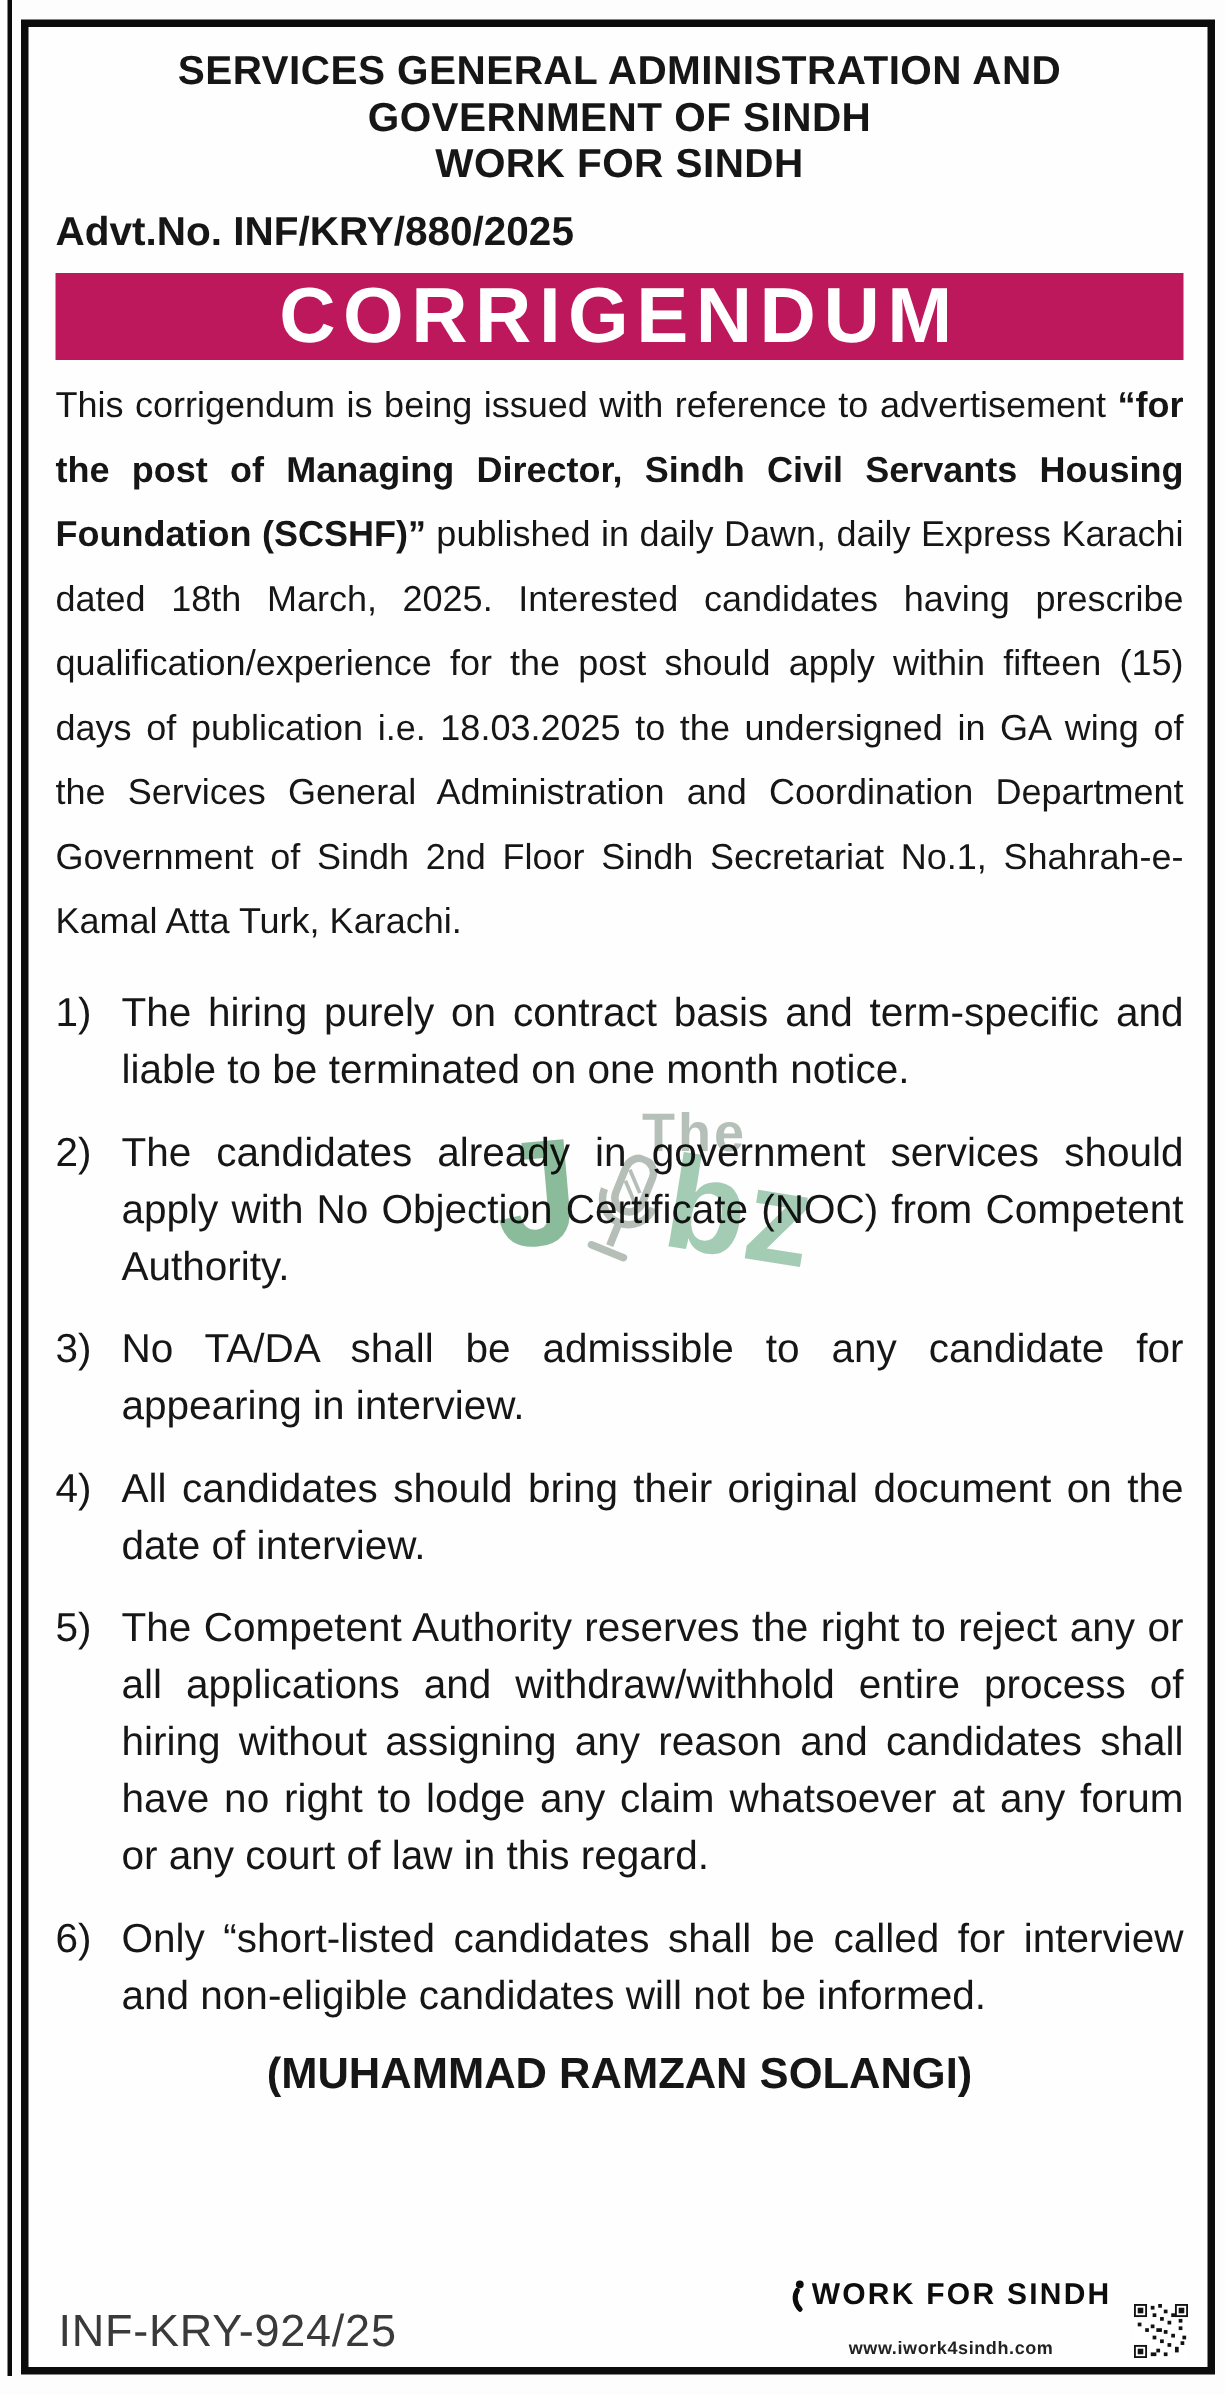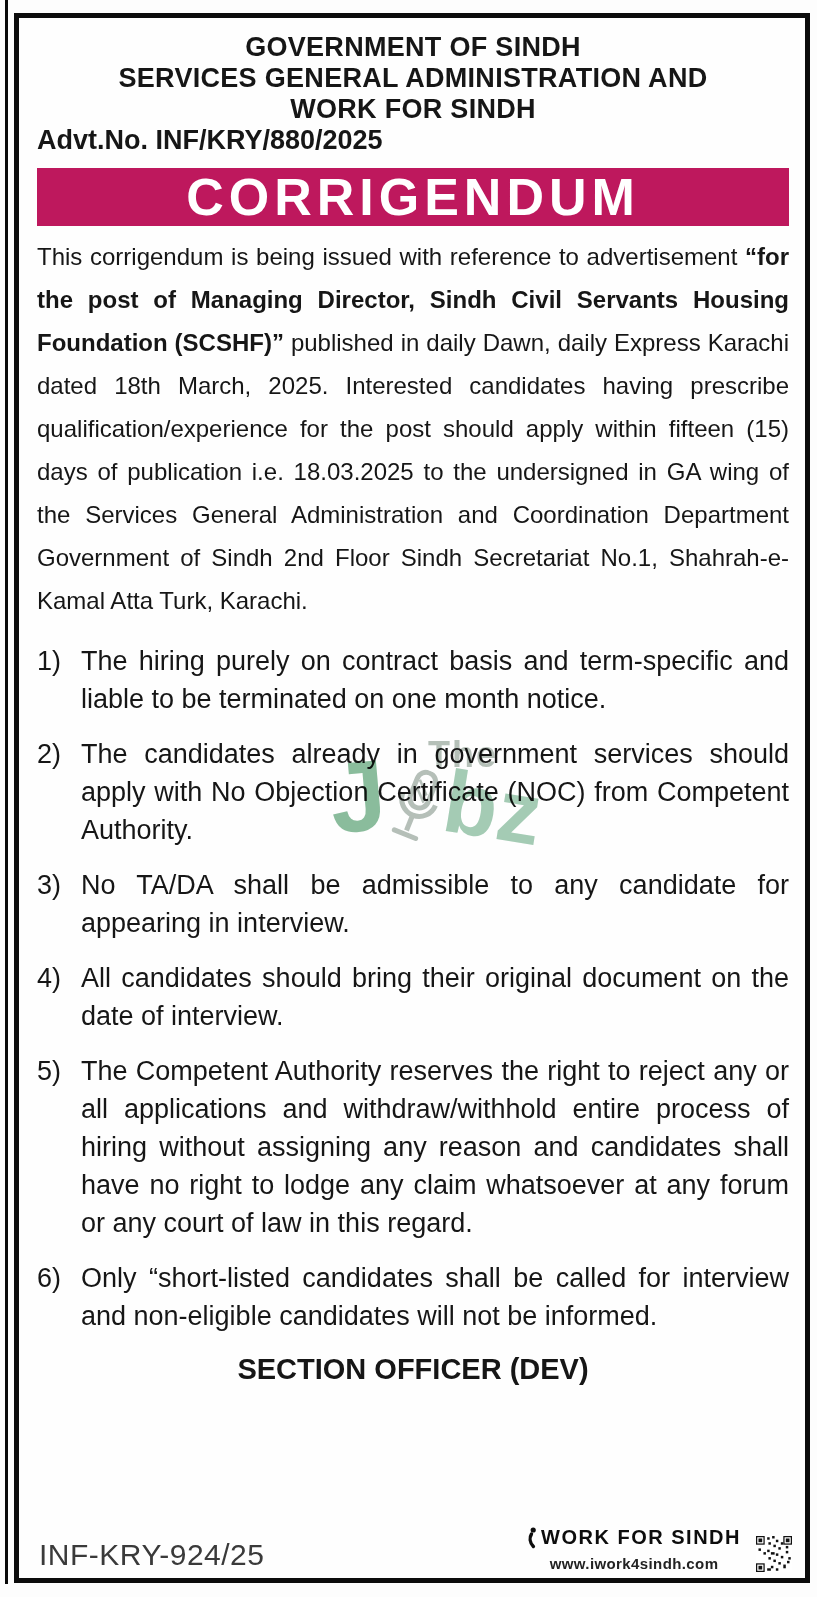--- a/index.html
+++ b/index.html
@@ -8,36 +8,36 @@
     background:#fdfdfd; overflow:hidden;
     font-family:"Liberation Sans", sans-serif; color:#161616;
   }
   .left-rule { position:absolute; left:5px; top:0; width:3px; height:1584px; background:#0a0a0a; }
   .frame {
     position:absolute; left:14px; top:13px; width:796px; height:1570px;
     box-sizing:border-box; border:5px solid #0c0c0c;
     padding:10px 16px 8px 18px; background:#fefefe;
   }
   .hdr { text-align:center; font-weight:bold; font-size:27px; line-height:31px; letter-spacing:0.3px; margin-top:4px; }
-  .advt-row { display:flex; justify-content:space-between; font-weight:bold; font-size:27px; margin-top:0; }
+  .advt-row { display:flex; justify-content:space-between; font-weight:bold; font-size:27px; margin-top:14px; }
   .banner { margin-top:12px; background:#be185d; height:58px; display:flex; align-items:center; justify-content:center; }
   .banner span { color:#ffffff; font-weight:bold; font-size:52px; letter-spacing:5px; line-height:1; }
   .intro { margin:9px 0 0 0; font-size:24px; line-height:43px; text-align:justify; }
   .b { font-weight:bold; }
   .list { margin-top:20px; }
   .li { display:flex; margin-top:17px; font-size:27px; line-height:38px; }
   .li:first-child { margin-top:0; }
   .num { flex:0 0 44px; }
   .txt { flex:1; text-align:justify; }
   .signature { text-align:center; font-weight:bold; font-size:29px; line-height:37px; margin-top:16px; }
   .footer { position:absolute; left:20px; right:12px; bottom:6px; display:flex; align-items:flex-end; }
   .ref { margin-right:auto; font-size:30px; color:#3a3a3a; letter-spacing:0.5px; }
   .logo-wrap { text-align:center; margin-right:14px; }
   .logo-row { display:flex; align-items:flex-end; gap:4px; font-weight:bold; font-size:20px; letter-spacing:1.5px; color:#0d0d0d; }
-  .logo-url { font-size:15px; font-weight:bold; color:#222; letter-spacing:0.4px; margin-top:6px; }
+  .logo-url { font-size:12px; font-weight:bold; color:#222; letter-spacing:0.4px; margin-top:16px; }
   .qr { width:38px; height:36px; fill:#111; }
   
   .watermark { position:absolute; left:330px; top:720px; width:260px; height:160px;
                pointer-events:none; mix-blend-mode:multiply; z-index:5; }
   .wm-the { position:absolute; left:98px; top:14px; font-size:36px; font-weight:bold;
             color:rgba(158,172,162,0.75); letter-spacing:2px; }
   .wm-j  { position:absolute; left:0px; top:26px; font-size:100px; font-weight:800; line-height:1;
            color:rgba(106,170,130,0.78); transform:rotate(-5deg); }
   .wm-mic{ position:absolute; left:60px; top:48px; width:50px; height:80px; transform:rotate(22deg); opacity:0.7; }
   .wm-bz { position:absolute; left:114px; top:44px; font-size:88px; font-weight:800; line-height:1;
@@ -46,22 +46,22 @@
 </head>
 <body>
 
 <div class="page">
 
   <div class="left-rule"></div>
 
   <div class="frame">
 
     <div class="hdr">
+      <div>SERVICES GENERAL ADMINISTRATION AND</div>
       <div>GOVERNMENT OF SINDH</div>
-      <div>SERVICES GENERAL ADMINISTRATION AND</div>
       <div>WORK FOR SINDH</div>
     </div>
 
     <div class="advt-row">
       <span>Advt.No. INF/KRY/880/2025</span>
     </div>
 
     <div class="banner">
       <span>CORRIGENDUM</span>
     </div>
@@ -89,21 +89,21 @@
         <span class="num">5)</span>
         <span class="txt">The Competent Authority reserves the right to reject any or all applications and withdraw/withhold entire process of hiring without assigning any reason and candidates shall have no right to lodge any claim whatsoever at any forum or any court of law in this regard.</span>
       </div>
       <div class="li">
         <span class="num">6)</span>
         <span class="txt">Only “short-listed candidates shall be called for interview and non-eligible candidates will not be informed.</span>
       </div>
     </div>
 
     <div class="signature">
-      <div>SECTION OFFICER (DEV)</div>
+      <div>(MUHAMMAD RAMZAN SOLANGI)</div>
     </div>
 
     <div class="footer">
       <span class="ref">INF-KRY-924/25</span>
       <div class="logo-wrap">
         <div class="logo-row">
           <svg width="10" height="22" viewBox="0 0 10 22" aria-hidden="true">
             <circle cx="6.2" cy="3" r="2.6" fill="#0d0d0d"></circle>
             <path d="M4.5 7 C2.3 10.5, 2.6 15.5, 6.4 19.5" stroke="#0d0d0d" stroke-width="3.4" fill="none" stroke-linecap="round"></path>
           </svg>

